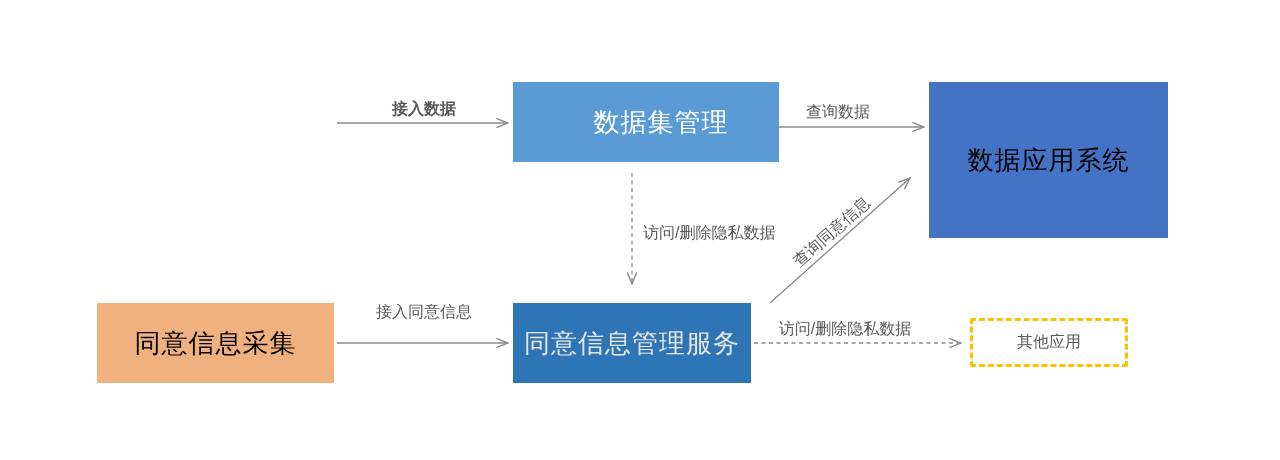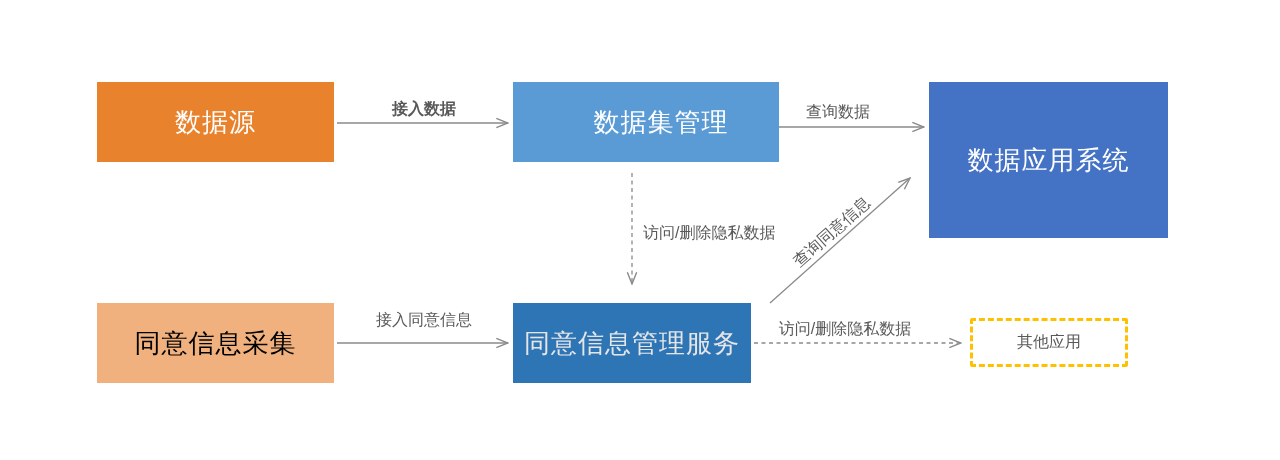--- a/index.html
+++ b/index.html
@@ -39,21 +39,21 @@
   .edge-label {
     position: absolute;
     font-size: 16px;
     line-height: 20px;
     color: #595959;
     white-space: nowrap;
   }
   #l-ingest-data       { left: 334px; top: 99px;  width: 180px; text-align: center; font-weight: bold; }
   #l-query-data        { left: 748px; top: 102px; width: 180px; text-align: center; }
   #l-access-delete-top { left: 643px; top: 223px; }
-  #l-ingest-consent    { left: 334px; top: 310px; width: 180px; text-align: center; }
+  #l-ingest-consent    { left: 334px; top: 302px; width: 180px; text-align: center; }
   #l-query-consent     {
     left: 752px; top: 222px; width: 160px; text-align: center;
     transform: rotate(-41.5deg);
   }
   #l-access-delete-bot { left: 745px; top: 319px; width: 200px; text-align: center; }
 </style>
 </head>
 <body>
 
 <div class="canvas">
@@ -65,25 +65,24 @@
       </marker>
     </defs>
     <line class="edge" x1="337" y1="123" x2="508" y2="123" marker-end="url(#arrowhead)"></line>
     <line class="edge" x1="754" y1="127" x2="924" y2="127" marker-end="url(#arrowhead)"></line>
     <line class="edge dashed" x1="632" y1="173" x2="632" y2="284" marker-end="url(#arrowhead)"></line>
     <line class="edge" x1="337" y1="343" x2="508" y2="343" marker-end="url(#arrowhead)"></line>
     <line class="edge" x1="770" y1="303" x2="910" y2="178" marker-end="url(#arrowhead)"></line>
     <line class="edge dashed" x1="754" y1="343" x2="961" y2="343" marker-end="url(#arrowhead)"></line>
   </svg>
 
-  <div class="node" id="n-data-source" style="background-color: rgb(232, 130, 44); color: rgb(255, 255, 255);">数据源</div>
 
   <div class="node" id="n-dataset-management" style="background-color: rgb(91, 155, 213); color: rgb(255, 255, 255);">数据集管理</div>
 
-  <div class="node" id="n-data-application-system" style="background-color: rgb(68, 114, 196); color: #ffffff;">数据应用系统</div>
+  <div class="node" id="n-data-application-system" style="background-color: rgb(68, 114, 196); color: #000000;">数据应用系统</div>
 
   <div class="node" id="n-consent-collection" style="background-color: rgb(240, 177, 126); color: #000000;">同意信息采集</div>
 
   <div class="node" id="n-consent-mgmt-service" style="background-color: rgb(46, 117, 182); color: #e5e5e5;">同意信息管理服务</div>
 
   <div class="node" id="n-other-applications" style="border-color: rgb(255, 192, 0); color: rgb(89, 89, 89); background-color: rgb(255, 255, 255);">其他应用</div>
 
   <div class="edge-label" id="l-ingest-data">接入数据</div>
 
   <div class="edge-label" id="l-query-data">查询数据</div>

